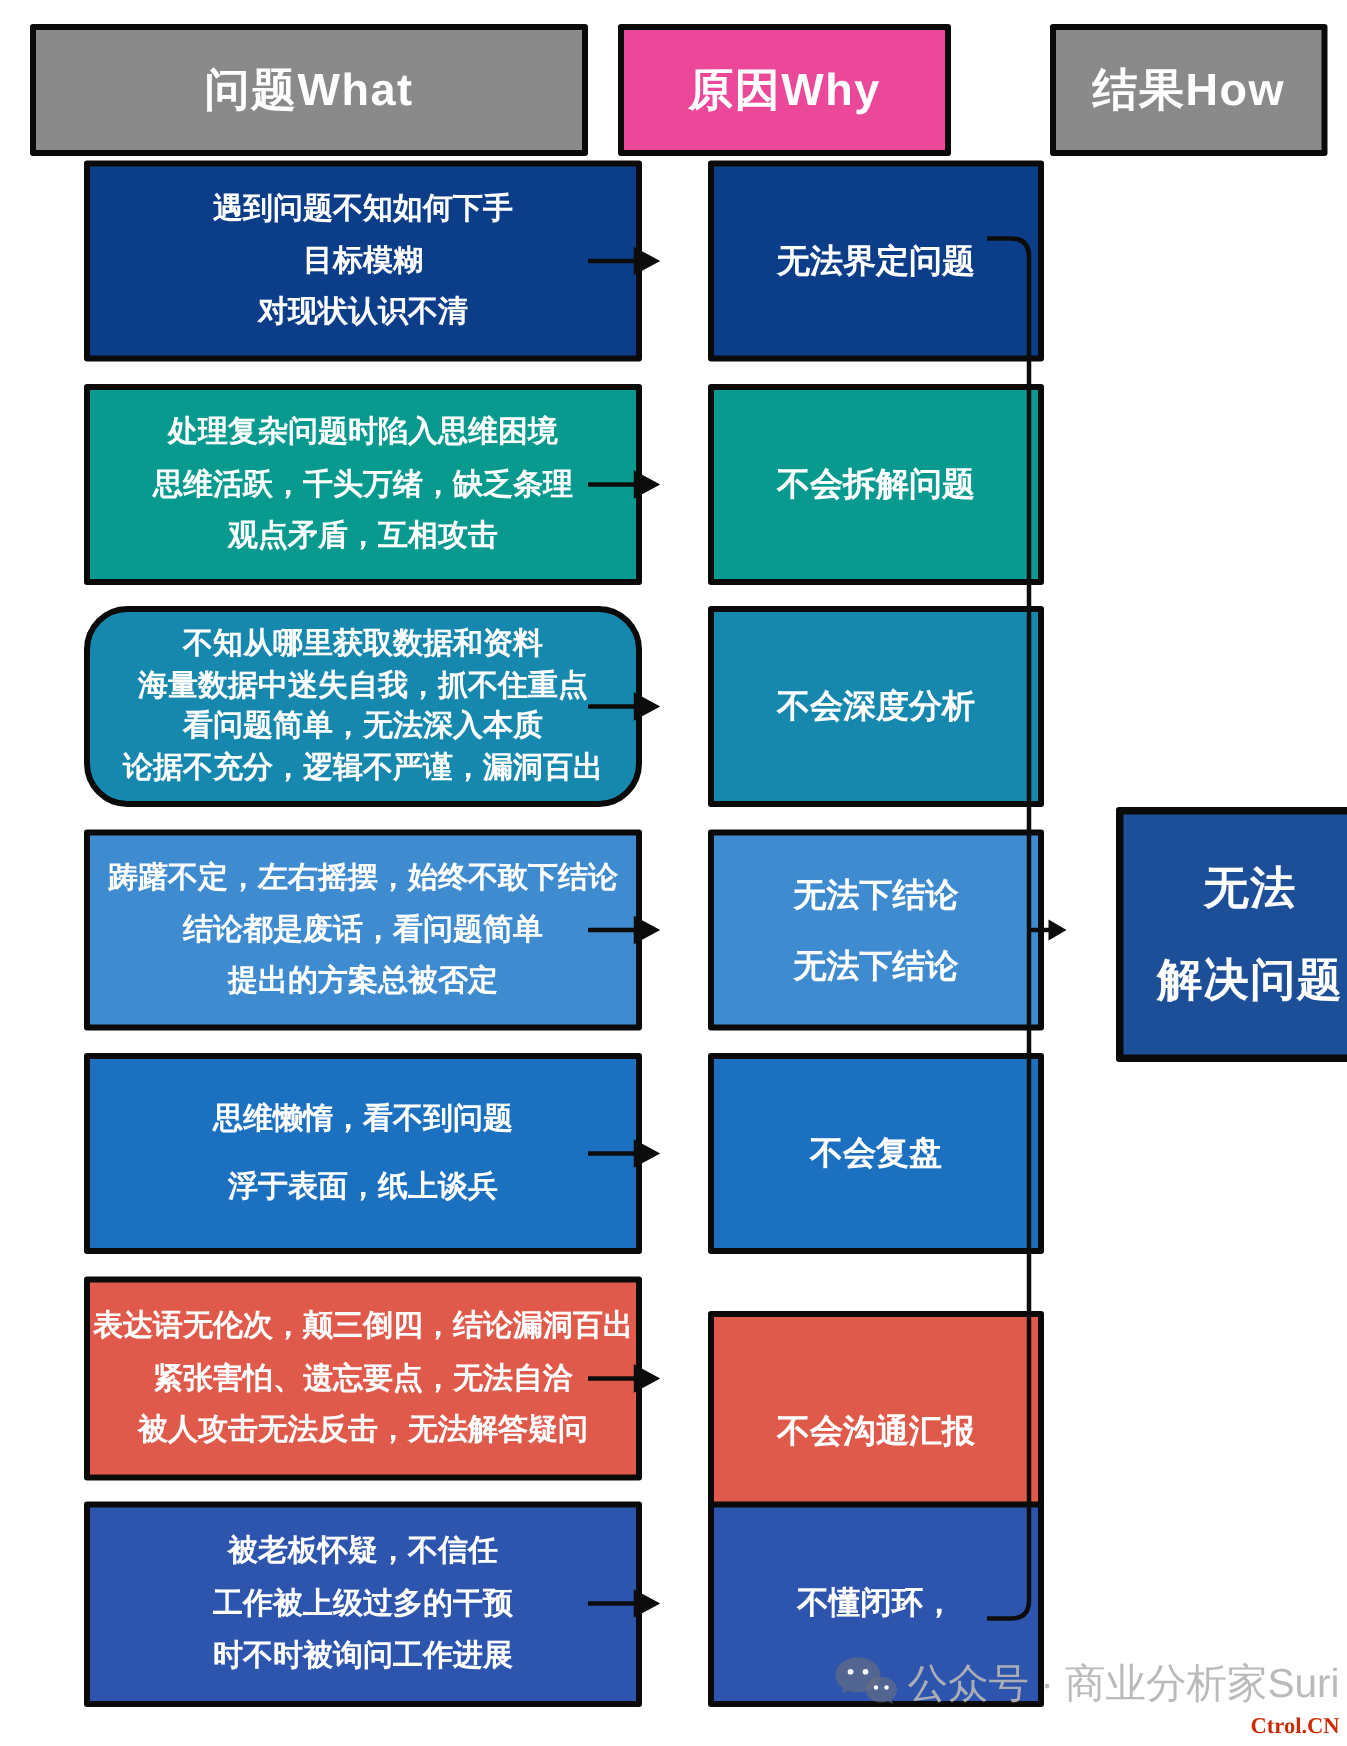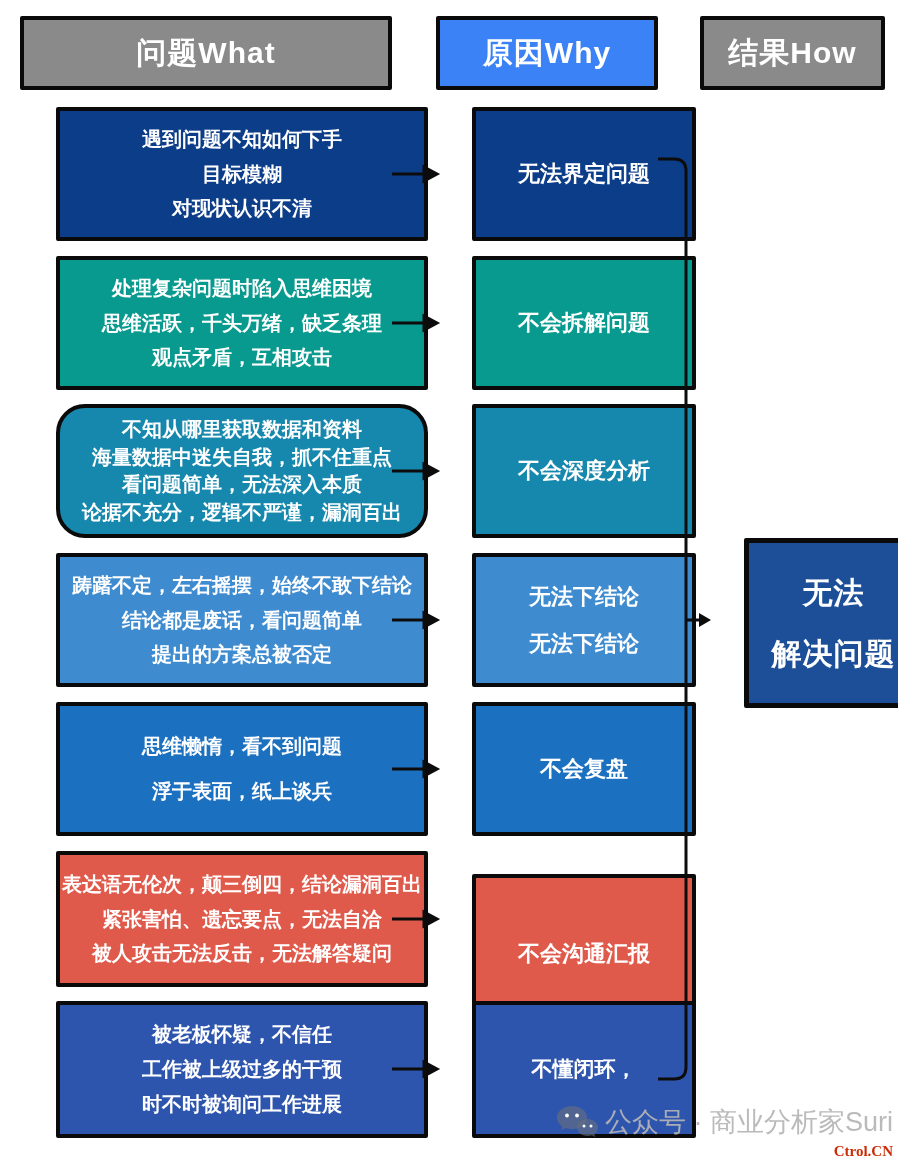--- a/index.html
+++ b/index.html
@@ -24,21 +24,21 @@
     justify-content: space-evenly;
     align-items: center;
     text-align: center;
     padding: 5px 4px;
     z-index: 2;
     margin-left: 36px;
   }
   .hdr {
     position: absolute;
     top: 16px;
-    height: 74px;
+    height: 88px;
     border: 4px solid #0a0a0a;
     border-radius: 2px;
     color: #ffffff;
     font-weight: bold;
     font-size: 30px;
     letter-spacing: 1px;
     display: flex;
     align-items: center;
     justify-content: center;
     z-index: 2;
@@ -56,21 +56,21 @@
     position: absolute;
     left: 0; top: 0;
     z-index: 3;
     pointer-events: none;
   }
   .watermark {
     position: absolute;
     left: 556px;
     top: 1104px;
     display: flex;
-    align-items: center;
+    align-items: flex-start;
     gap: 7px;
     z-index: 4;
   }
   .watermark-text {
     font-size: 27px;
     font-weight: normal;
     opacity: 0.92;
     white-space: nowrap;
   }
   .brand {
@@ -84,21 +84,21 @@
   }
 </style>
 </head>
 <body>
 
 <div class="canvas">
 
   <div class="hdr" style="left: 20px; width: 372px; background: rgb(138, 138, 138);">
     <span>问题What</span>
   </div>
-  <div class="hdr" style="left: 436px; width: 222px; background: #3b82f6;">
+  <div class="hdr" style="left: 412px; width: 222px; background: #ec4899;">
     <span>原因Why</span>
   </div>
   <div class="hdr" style="left: 700px; width: 185px; background: rgb(138, 138, 138);">
     <span>结果How</span>
   </div>
 
   <div class="box what-box" style="top: 107px; height: 134px; background: rgb(12, 61, 136);">
     <div class="bline">遇到问题不知如何下手</div>
     <div class="bline">目标模糊</div>
     <div class="bline">对现状认识不清</div>

